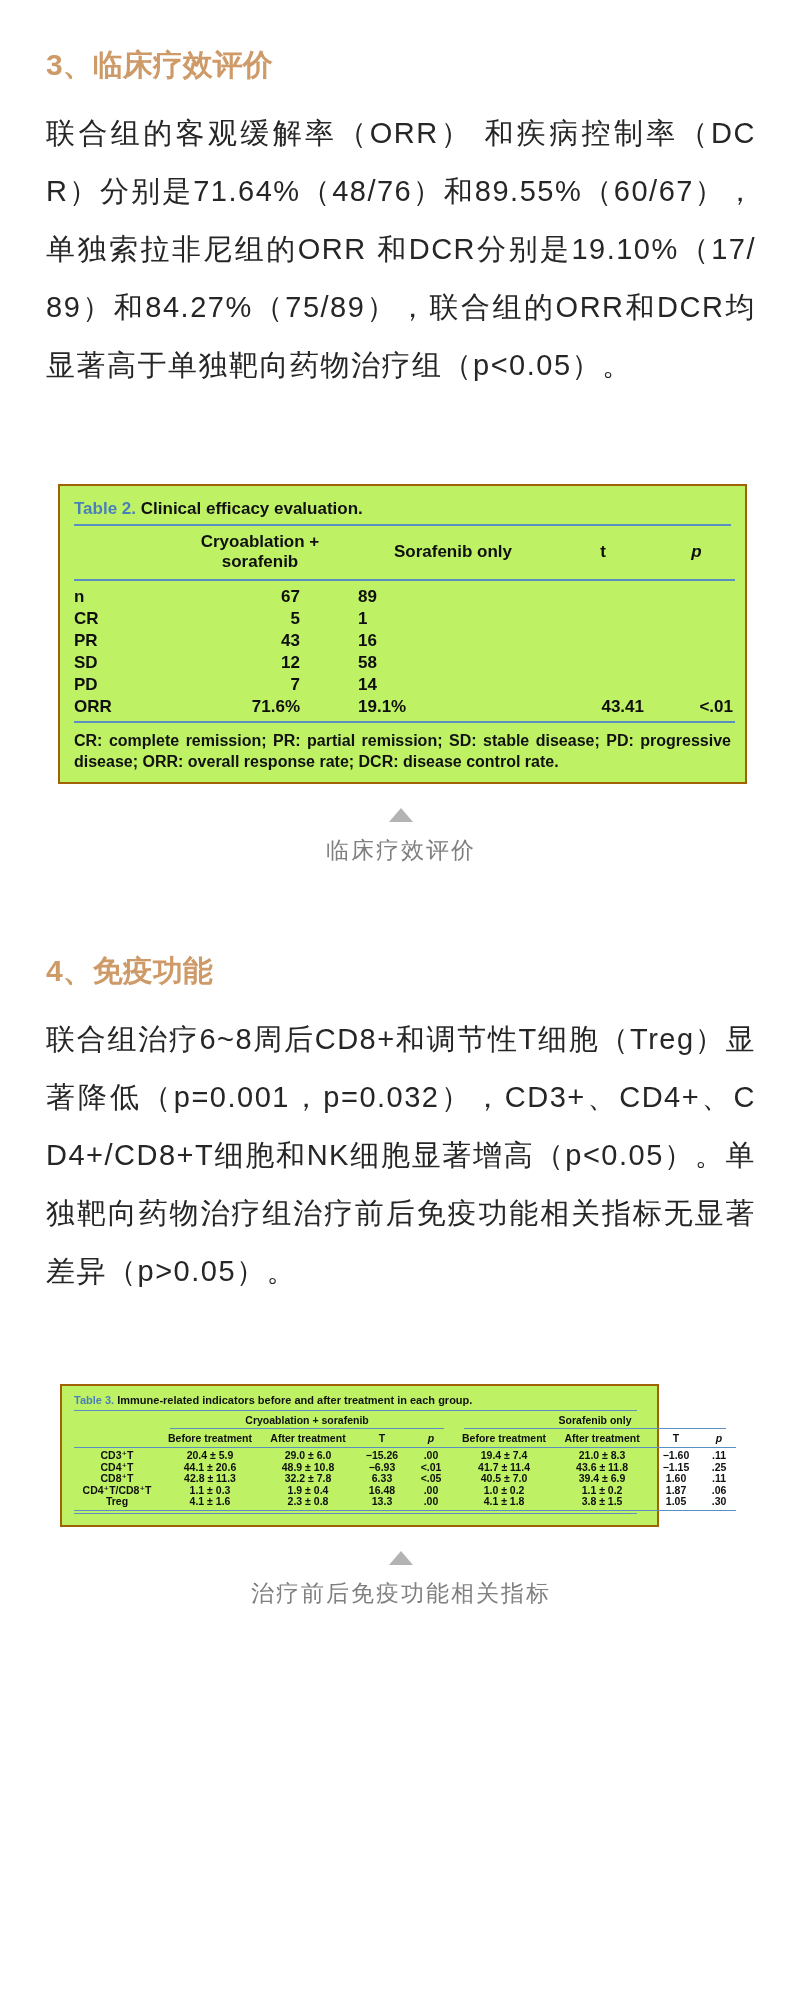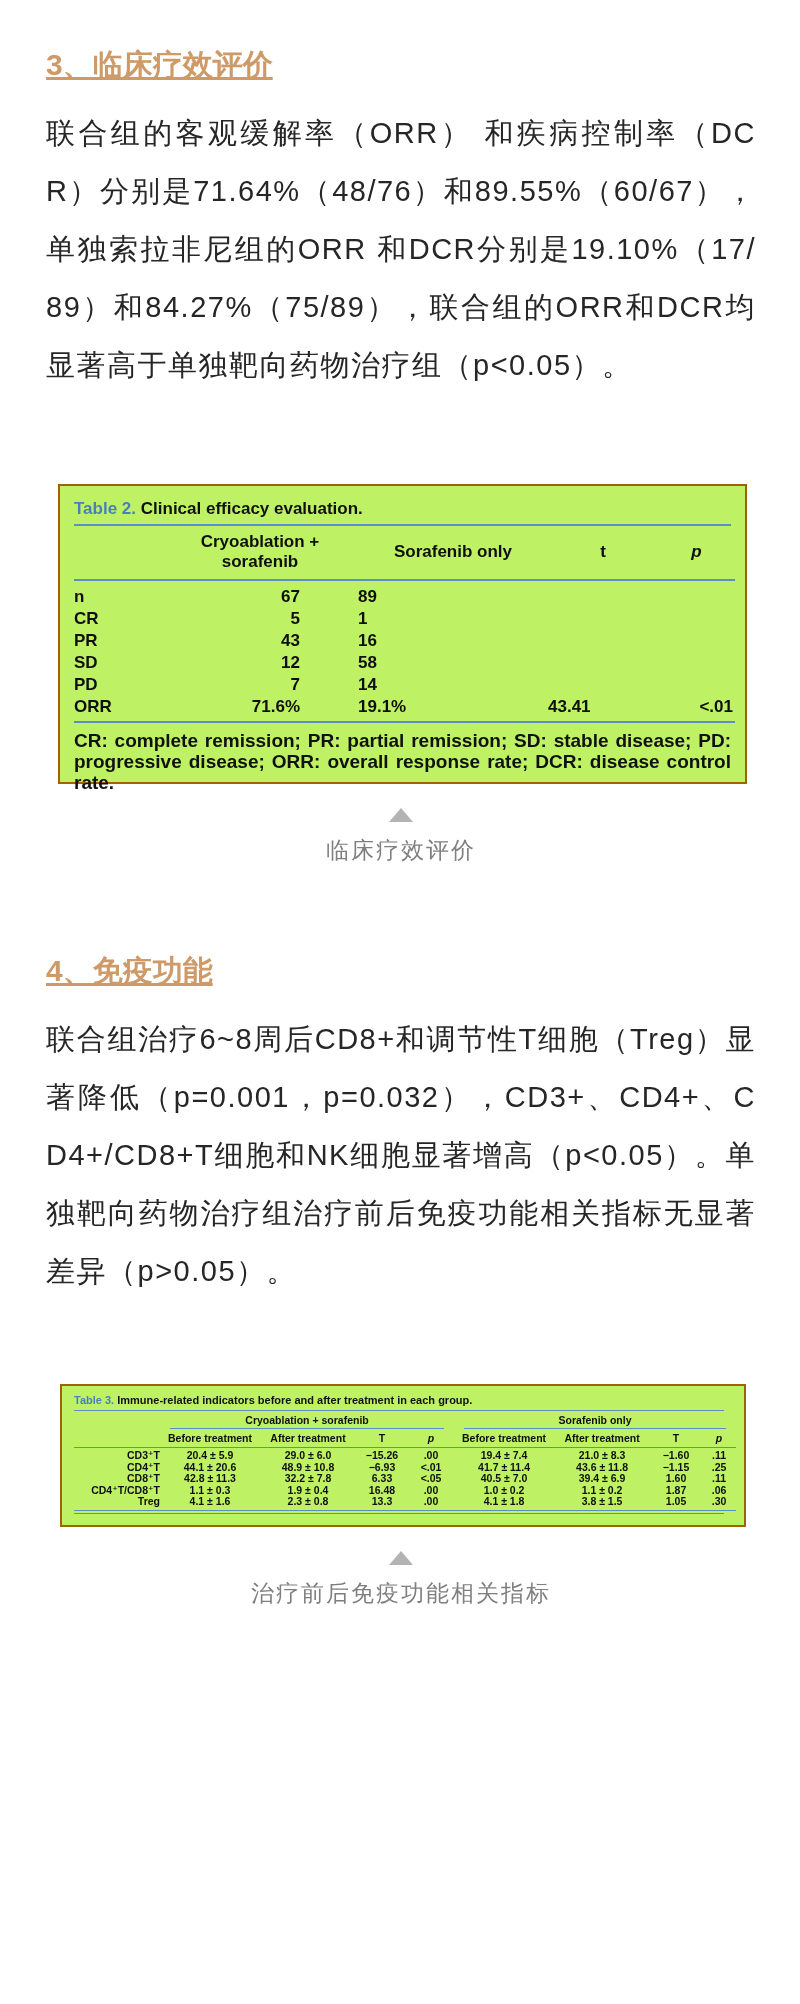--- a/index.html
+++ b/index.html
@@ -1,21 +1,21 @@
 <!DOCTYPE html>
 <html><head>
 <meta charset="utf-8">
 <style>
   html,body{margin:0;padding:0;background:#ffffff;}
   body{width:800px;height:2004px;overflow:hidden;
        font-family:"Liberation Sans","DejaVu Sans",sans-serif;}
   .page{box-sizing:border-box;width:800px;padding:46px 44px 0 46px;}
 
   
-  .sec-heading{margin:0;font-size:30px;line-height:38px;font-weight:bold;color:#CD9A68;text-decoration:underline;}
+  .sec-heading{margin:0;font-size:30px;line-height:38px;font-weight:bold;color:#CD9A68;}
   .body-text{margin:20px 0 0 0;font-size:29px;line-height:58px;color:#262626;
              text-align:justify;text-justify:inter-character;letter-spacing:1.5px;
              word-break:break-all;}
 
   
   figure{margin:0;padding:0;}
   .fig-marker{width:0;height:0;margin:24px auto 0 auto;
               border-left:12px solid transparent;border-right:12px solid transparent;
               border-bottom:14px solid #b3b3b3;}
   figcaption{margin-top:13px;text-align:center;font-size:23px;color:#7f7f7f;letter-spacing:2px;}
@@ -37,41 +37,41 @@
   .t2 col.w-t{width:110px;} .t2 col.w-p{width:77px;}
   .t2 thead th{padding:6px 0 7px 0;border-bottom:2px solid #5B8FC4;font-size:17px;}
   .t2 thead th.h-c1,.t2 thead th.h-c2,.t2 thead th.h-t{text-align:center;}
   .t2 thead th.h-p{text-align:center;font-style:italic;}
   .t2 tbody td{line-height:22px;font-size:17px;}
   .t2 tbody tr:first-child td{padding-top:5px;}
   .t2 tbody tr:last-child td{border-bottom:2px solid #5B8FC4;padding-bottom:3px;}
   .t2 td.lb{text-align:left;}
   .t2 td.c1{text-align:right;padding-right:58px;margin-top:44px;}
   .t2 td.c2{text-align:left;padding-right:60px;}
-  .t2 td.ct{padding-right:14px;}
+  .t2 td.ct{text-align:right;padding-right:14px;}
   .t2 td.cp{text-align:right;padding-right:2px;}
-  .tbl-foot{margin-top:7px;font-size:19px;line-height:21px;text-align:justify;font-weight:bold;color:#111;}
-
-  
-  .box-t3{width:686px;height:143px;margin:84px 0 0 14px;padding:8px 20px 5px 12px;}
+  .tbl-foot{margin-top:7px;font-size:16px;line-height:21px;text-align:justify;font-weight:bold;color:#111;}
+
+  
+  .box-t3{width:599px;height:143px;margin:84px 0 0 14px;padding:8px 20px 5px 12px;}
   .box-t3 .tbl-title{font-size:11px;line-height:13px;}
   .box-t3 .rule{border-top-width:1px;margin-top:3px;}
   .t3{font-size:10.5px;}
   .t3 col.w0{width:86px;} .t3 col.w1{width:100px;} .t3 col.w2{width:96px;}
   .t3 col.w3{width:52px;} .t3 col.w4{width:46px;} .t3 col.w5{width:100px;}
   .t3 col.w6{width:96px;} .t3 col.w7{width:52px;} .t3 col.w8{width:34px;}
   .t3 th{font-size:10.5px;text-align:center;}
   .t3 .grp{padding-top:3px;}
   .t3 .grp .inner{display:block;margin:0 10px;padding-bottom:2px;border-bottom:1px solid #5B8FC4;}
   .t3 tr.subs th{padding:3px 0 3px 0;border-bottom:1px solid #5B8FC4;}
   .t3 tr.subs th.it{font-style:italic;}
   .t3 tbody td{line-height:11.5px;text-align:center;}
   .t3 tbody tr:first-child td{padding-top:2px;}
   .t3 tbody tr:last-child td{border-bottom:1px solid #5B8FC4;padding-bottom:2px;}
-  .t3 td.lb{text-align:right;}
+  .t3 td.lb{text-align:center;}
   .rule3{border-top:1px solid #5B8FC4;height:0;margin-top:2px;}
 
   
   .sp-immune{margin-top:86px;}
   .sp-safety{margin-top:88px;}
 </style>
 </head>
 <body>
 
 <main class="page">

